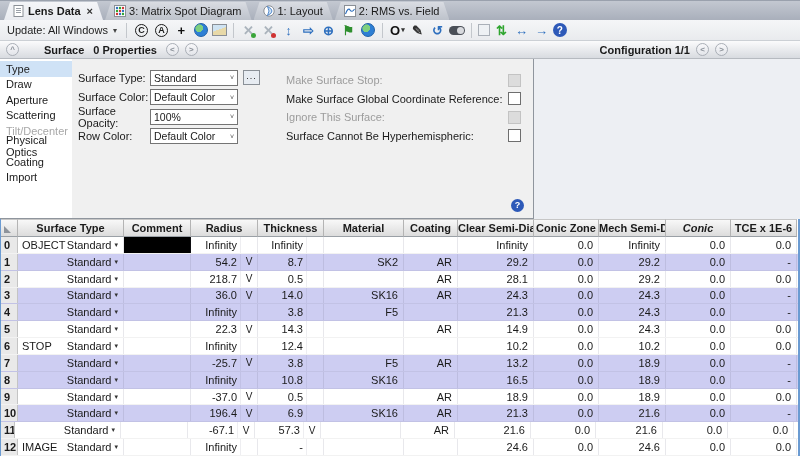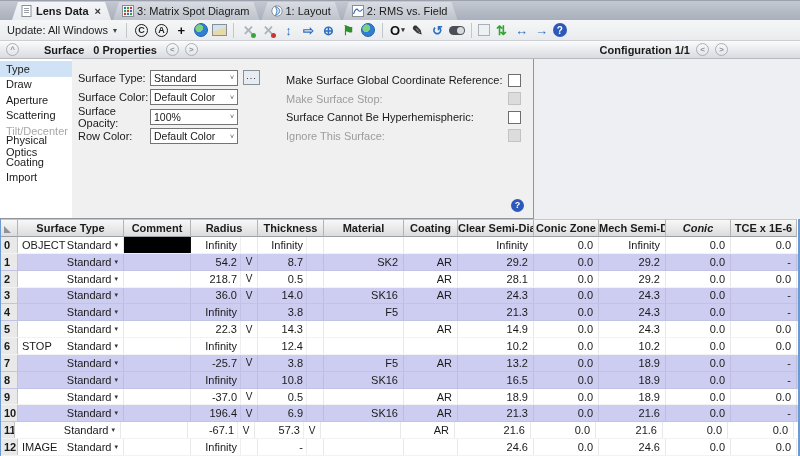--- a/index.html
+++ b/index.html
@@ -10,21 +10,21 @@
     font-size: 11px; color: #1a1a1a;
     background: #eef0f3;
     position: relative; overflow: hidden;
     border-top: 1px solid #9aa1ad;
   }
 
   
   .tabbar {
     height: 19px; display: flex; align-items: flex-end;
     background: linear-gradient(#c3c8d1, #a9afbb);
-    padding-left: 12px; gap: 2px;
+    padding-left: 4px; gap: 2px;
   }
   .tab {
     height: 18px; display: flex; align-items: center; gap: 4px;
     padding: 0 10px 0 9px; font-size: 11px; white-space: nowrap;
     background: linear-gradient(#d9dce2, #bdc2cb);
     clip-path: polygon(6px 0, calc(100% - 6px) 0, 100% 100%, 0 100%);
     cursor: default;
   }
   .tab.active { background: linear-gradient(#f4f5f8, #e9ebf0); font-weight: bold; }
   .tab .close { font-size: 11px; color: #333; margin-left: 2px; line-height: 10px; }
@@ -291,34 +291,34 @@
           <div class="frow">
             <span class="flabel">Row Color:</span>
             <div class="fselect">
               <span class="sv">Default Color</span>
               <span class="scaret">˅</span>
             </div>
           </div>
         </div>
       <div class="col2" id="pchecks">
           <div class="crow">
+            <span class="clabel dis">Make Surface Stop:</span>
+            <span class="cbox dis"></span>
+          </div>
+          <div class="crow">
             <span class="clabel">Make Surface Global Coordinate Reference:</span>
             <span class="cbox"></span>
           </div>
           <div class="crow">
-            <span class="clabel dis">Make Surface Stop:</span>
+            <span class="clabel dis">Ignore This Surface:</span>
             <span class="cbox dis"></span>
           </div>
           <div class="crow">
             <span class="clabel">Surface Cannot Be Hyperhemispheric:</span>
             <span class="cbox"></span>
-          </div>
-          <div class="crow">
-            <span class="clabel dis">Ignore This Surface:</span>
-            <span class="cbox dis"></span>
           </div>
         </div>
       <div class="phelp">?</div>
     </div>
     <div class="props-filler"></div>
   </div>
 
   <div class="grid">
     <div class="ghead" id="ghead">
         <div class="gh corner" style="width: 17px;">

